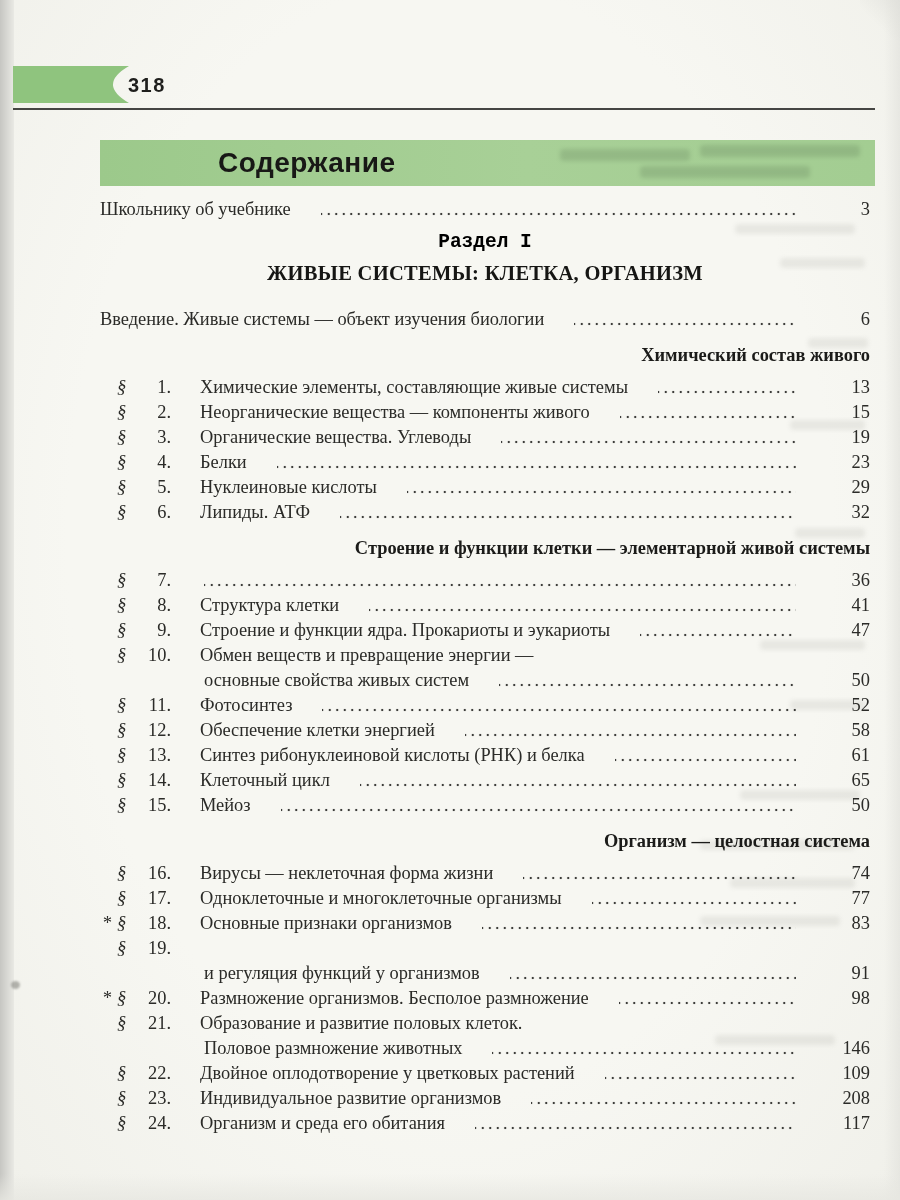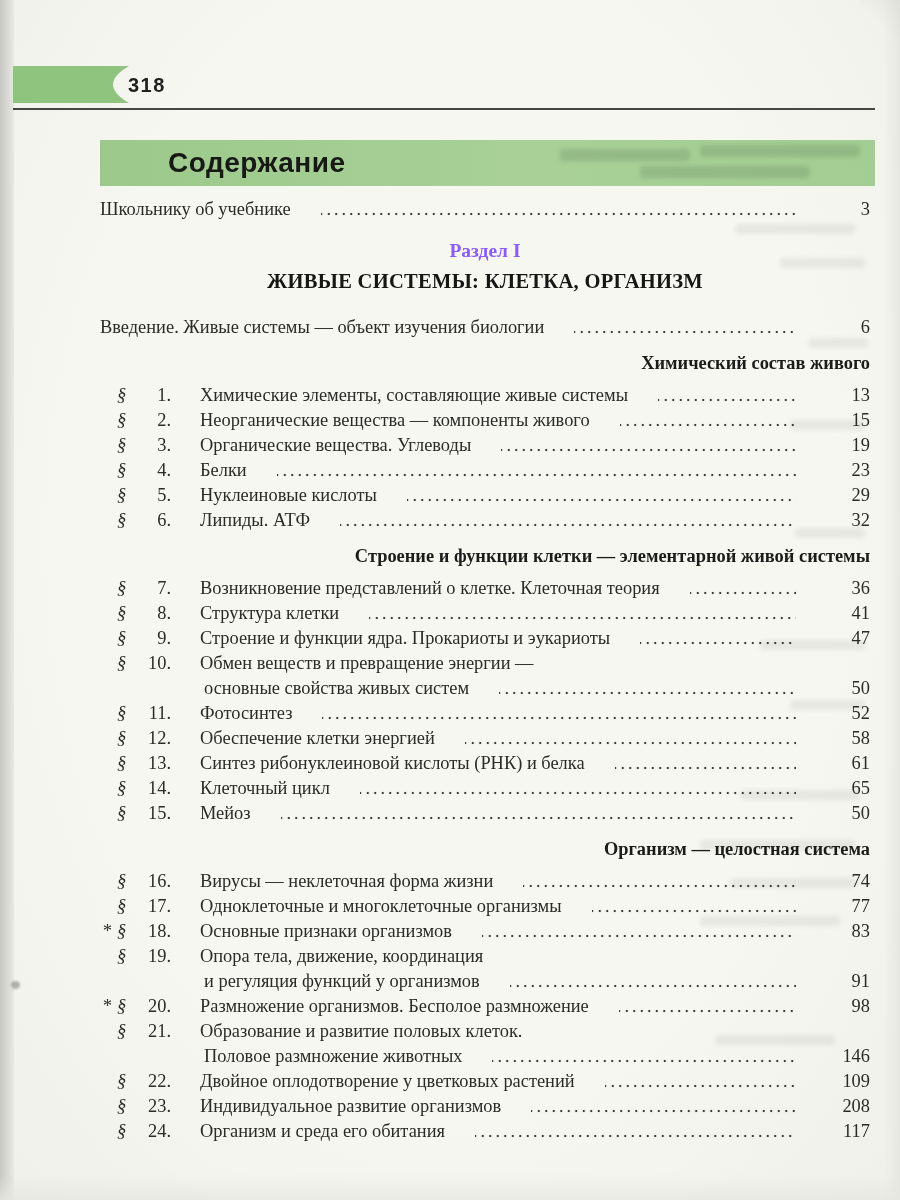--- a/index.html
+++ b/index.html
@@ -23,42 +23,42 @@
   .page-tab{position:absolute;left:13px;top:66px;width:116px;height:37px;}
   .page-num{position:absolute;left:128px;top:74px;
     font:bold 20px "Liberation Sans","DejaVu Sans",sans-serif;
     color:#1f1f1d;letter-spacing:1.5px;}
   .rule{position:absolute;left:13px;top:108px;width:862px;height:2px;background:#454543;}
 
   
   .contents-bar{position:absolute;left:100px;top:140px;width:775px;height:46px;
     background:linear-gradient(90deg,#9cc98b,#a8d097 55%,#a3cd92);
     display:flex;align-items:center;}
-  .contents-title{margin-left:68px;
+  .contents-title{margin-left:118px;
     font:bold 28px "Liberation Sans","DejaVu Sans",sans-serif;
     color:#181816;letter-spacing:.5px;}
 
   
   .toc{position:absolute;left:100px;top:197px;width:770px;font-size:18.4px;}
   .toc-row{display:flex;align-items:baseline;line-height:25px;white-space:nowrap;gap:24px;}
   .lbl{flex:none;width:76px;position:relative;}
   .lbl .star{position:absolute;left:2px;}
   .lbl .sig{position:absolute;left:17px;}
   .lbl .n{display:block;text-align:right;padding-right:5px;}
   .spacer{flex:none;width:80px;}
   .title{flex:none;padding-right:2px;}
   .leader{flex:1;min-width:14px;align-self:stretch;margin:0 6px 0 4px;
     background-image:radial-gradient(circle,#3d3d3a 1.15px,rgba(0,0,0,0) 1.5px);
     background-size:7.5px 7.5px;background-repeat:repeat-x;
     background-position:left 4px bottom 5px;}
   .pageno{flex:none;min-width:44px;text-align:right;}
   .toc-heading{text-align:right;font-weight:bold;line-height:25px;
     margin:11px 0 7px;color:#1b1b19;}
   .section-label{text-align:center;font-weight:bold;font-size:19.5px;
-    line-height:25px;margin-top:16px;color:#8b5cf6;}
+    line-height:25px;margin-top:8px;color:#000000;font-family:Liberation Mono, monospace;}
   .section-title{text-align:center;font-weight:bold;font-size:20.5px;
     line-height:27px;margin:5px 0 20px;letter-spacing:.3px;color:#161614;}
 
   
   .sm{position:absolute;height:10px;border-radius:4px;background:#8d8d85;
     opacity:.14;filter:blur(2px);pointer-events:none;}
   .sm.bar{background:#5d7a55;opacity:.25;height:12px;}
   .speck{position:absolute;left:11px;top:981px;width:9px;height:8px;border-radius:50%;
     background:#7a7a74;opacity:.55;filter:blur(1px);}
 </style>
@@ -166,21 +166,20 @@
       <span class="title">Липиды. АТФ</span>
       <span class="leader"></span>
       <span class="pageno">32</span>
     </div>
     <div class="toc-heading">Строение и функции клетки — элементарной живой системы</div>
     <div class="toc-row">
       <span class="lbl">
         <i class="sig">§</i>
         <span class="n">7.</span>
       </span>
-      <span class="title">Возникновение представлений о клетке. Клеточная теория</span>
       <span class="leader"></span>
       <span class="pageno">36</span>
     </div>
     <div class="toc-row">
       <span class="lbl">
         <i class="sig">§</i>
         <span class="n">8.</span>
       </span>
       <span class="title">Структура клетки</span>
       <span class="leader"></span>
@@ -280,21 +279,20 @@
       </span>
       <span class="title">Основные признаки организмов</span>
       <span class="leader"></span>
       <span class="pageno">83</span>
     </div>
     <div class="toc-row">
       <span class="lbl">
         <i class="sig">§</i>
         <span class="n">19.</span>
       </span>
-      <span class="title">Опора тела, движение, координация</span>
     </div>
     <div class="toc-row cont">
       <span class="spacer"></span>
       <span class="title">и регуляция функций у организмов</span>
       <span class="leader"></span>
       <span class="pageno">91</span>
     </div>
     <div class="toc-row">
       <span class="lbl">
         <i class="star">*</i>

